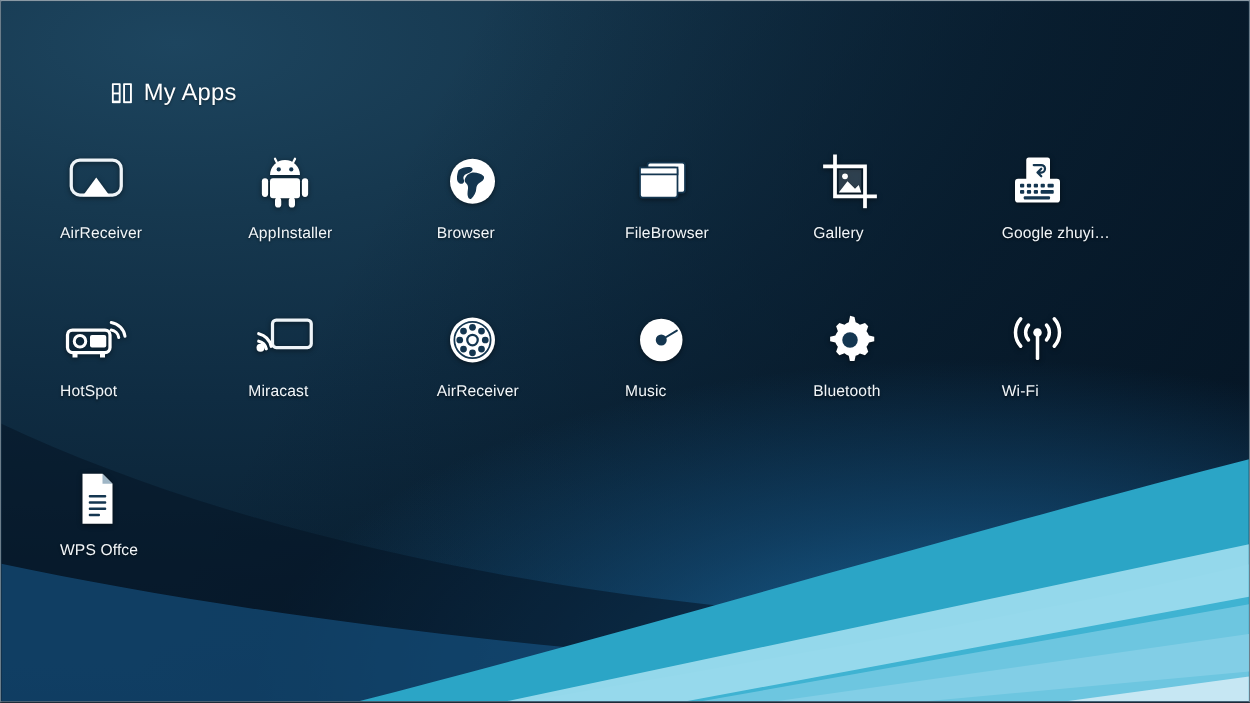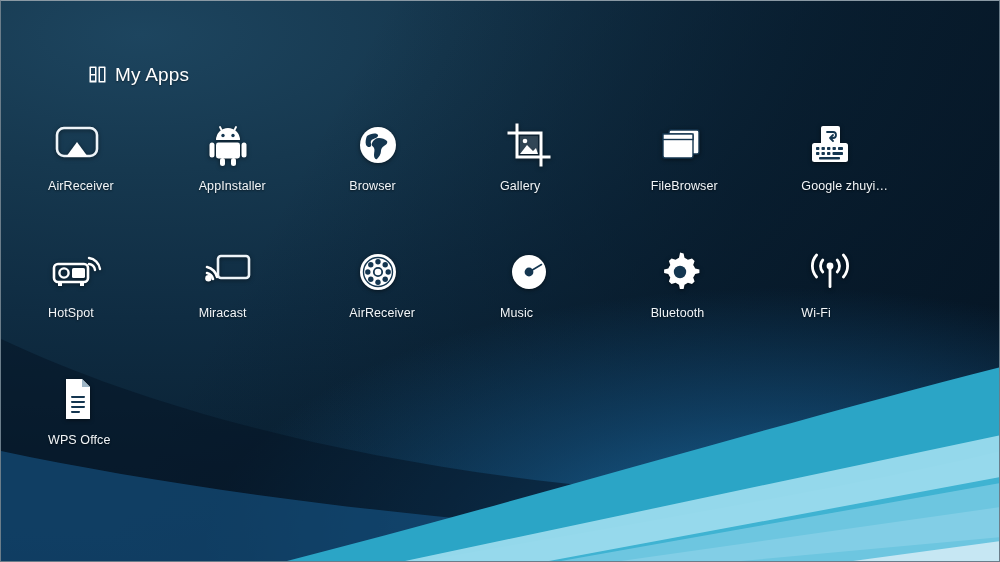--- a/index.html
+++ b/index.html
@@ -169,40 +169,40 @@
             <path d="M9 11 c3-2 7-3 10-2 2 1 1 3-1 4 -2 1-4 1-5 3 -1 2 1 3 0 5 -1 2-4 1-5-1 -1-3 0-7 1-9Z"></path>
             <path d="M21 13 c3 0 6 1 8 3 1 2-1 4-3 5 -2 1-3 3-3 5 0 3-2 6-4 8 -2 1-3-2-3-4 0-3 1-5 0-7 -1-2-3-2-2-5 1-3 4-5 7-5Z"></path>
           </g>
         </svg>
       </span>
       <span class="app-label">Browser</span>
     </div>
 
     <div class="app-item">
       <span class="app-icon">
+        <svg width="46" height="38" viewBox="0 0 46 38">
+          <rect x="12" y="4" width="30" height="24" rx="2" fill="#ffffff" stroke="#143650" stroke-width="1.4"></rect>
+          <rect x="6" y="8" width="30" height="24" rx="2" fill="#ffffff" stroke="#143650" stroke-width="1.4"></rect>
+          <rect x="6" y="8" width="30" height="5.5" fill="#ffffff" stroke="#143650" stroke-width="1.4"></rect>
+        </svg>
+      </span>
+      <span class="app-label">FileBrowser</span>
+    </div>
+
+    <div class="app-item">
+      <span class="app-icon">
         <svg width="44" height="44" viewBox="0 0 44 44">
           <path d="M10 2 L10 34 L42 34" fill="none" stroke="#ffffff" stroke-width="3" stroke-linecap="square"></path>
           <path d="M2 10 L34 10 L34 42" fill="none" stroke="#ffffff" stroke-width="3" stroke-linecap="square"></path>
           <rect x="13" y="13" width="18" height="18" fill="#ffffff" opacity=".15"></rect>
           <circle cx="18" cy="18" r="2.3" fill="#ffffff"></circle>
           <path d="M13 31 L20 22 L26 28 L29 25 L31 31 Z" fill="#ffffff"></path>
         </svg>
       </span>
       <span class="app-label">Gallery</span>
-    </div>
-
-    <div class="app-item">
-      <span class="app-icon">
-        <svg width="46" height="38" viewBox="0 0 46 38">
-          <rect x="12" y="4" width="30" height="24" rx="2" fill="#ffffff" stroke="#143650" stroke-width="1.4"></rect>
-          <rect x="6" y="8" width="30" height="24" rx="2" fill="#ffffff" stroke="#143650" stroke-width="1.4"></rect>
-          <rect x="6" y="8" width="30" height="5.5" fill="#ffffff" stroke="#143650" stroke-width="1.4"></rect>
-        </svg>
-      </span>
-      <span class="app-label">FileBrowser</span>
     </div>
 
     <div class="app-item">
       <span class="app-icon">
         <svg width="40" height="42" viewBox="0 0 40 42">
           <rect x="11" y="2" width="19" height="20" rx="2" fill="#ffffff"></rect>
           <path d="M17 8 h6 a3 3 0 0 1 0 6 h-3 l3-3 m-3 3 3 3" fill="none" stroke="#143650" stroke-width="1.8" stroke-linecap="round" stroke-linejoin="round"></path>
           <rect x="2" y="19" width="36" height="19" rx="2.5" fill="#ffffff"></rect>
           <g fill="#143650">
             <rect x="6" y="23" width="3.4" height="3" rx="0.8"></rect>

